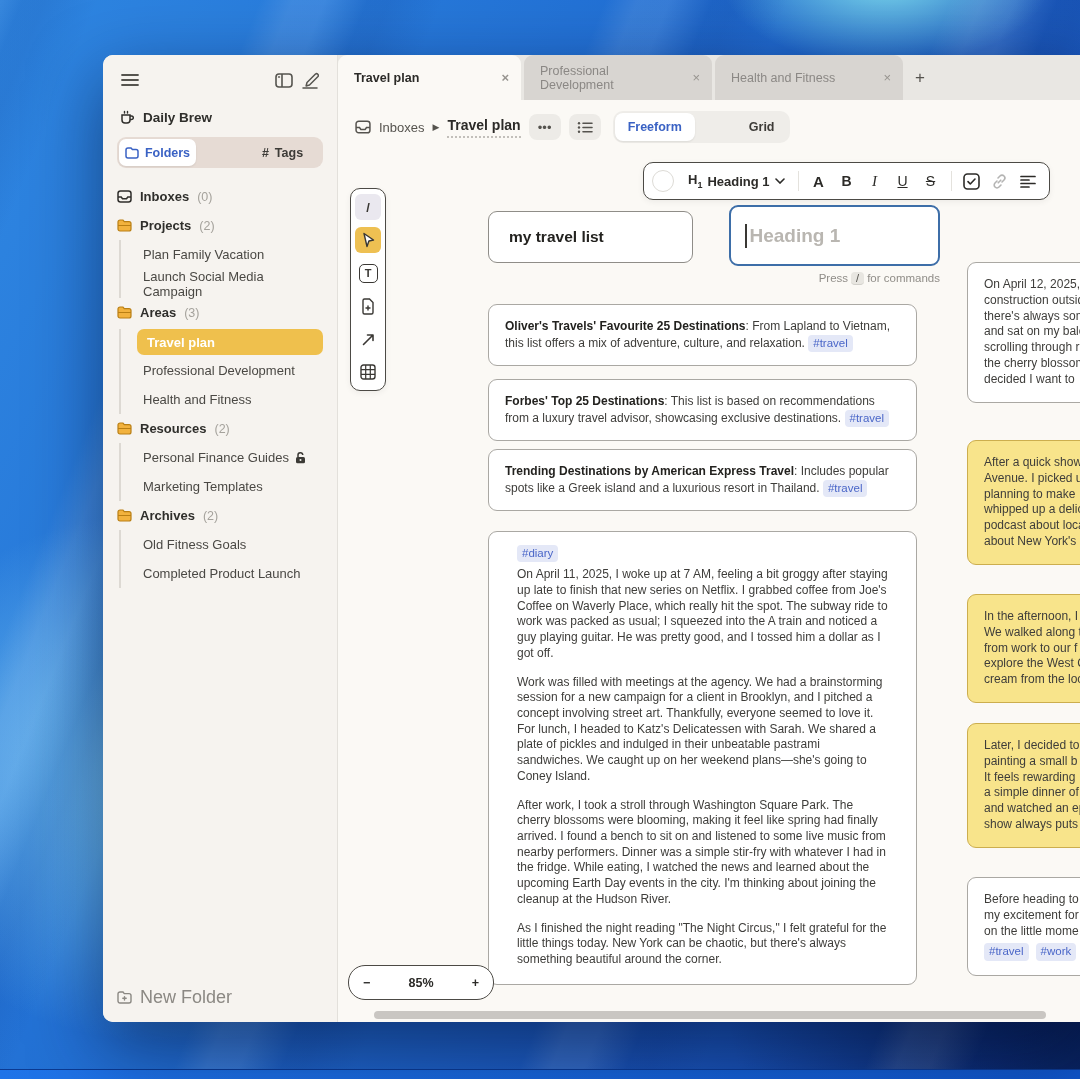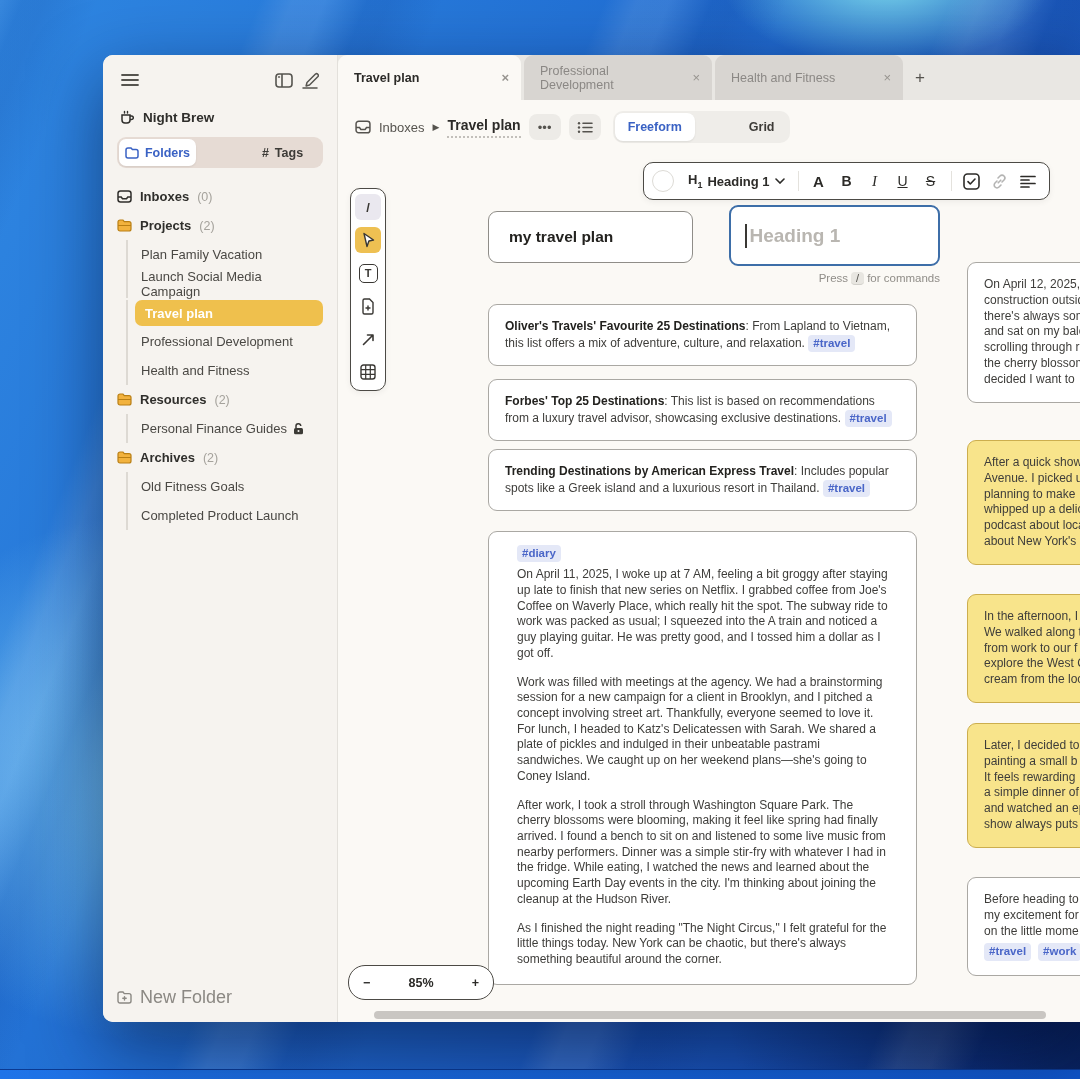--- a/index.html
+++ b/index.html
@@ -25,21 +25,21 @@
   .sb-top .spacer{flex:1;}
   .icon-btn{width:26px;height:26px;display:flex;align-items:center;justify-content:center;border-radius:6px;cursor:pointer;color:#56544f;}
   .workspace{display:flex;align-items:center;gap:8px;margin:16px 2px 12px 2px;font-weight:700;font-size:13.5px;}
   .seg{display:flex;background:#e6dbd4;border-radius:9px;padding:2px;height:27px;margin-bottom:14px;gap:48px;}
   .seg-opt{flex:1;display:flex;align-items:center;justify-content:center;gap:6px;font-size:12.5px;font-weight:700;border-radius:7px;color:#3d3b37;cursor:pointer;}
   .seg-opt.active{background:#fff;color:#3a62c4;box-shadow:0 1px 2px rgba(0,0,0,.08);}
   .seg-hash{font-weight:700;}
   .tree{font-size:13px;}
   .sec-row{display:flex;align-items:center;gap:8px;height:29px;font-weight:700;cursor:pointer;}
   .sec-count{color:#a5a29c;font-weight:400;font-size:12.5px;}
-  .children{margin-left:9px;border-left:2px solid #ddd9d3;padding-left:13px;}
+  .children{margin-left:2px;border-left:2px solid #ddd9d3;padding-left:22px;}
   .child-row{display:flex;align-items:center;height:29px;color:#4a4844;cursor:pointer;gap:6px;}
   .child-row.selected{background:#efc04d;border-radius:7px;color:#fff;font-weight:700;height:26px;margin:2px 0 1px -6px;padding-left:10px;}
   .new-folder{position:absolute;left:14px;bottom:14px;display:flex;align-items:center;gap:8px;color:#8b8883;font-size:18px;cursor:pointer;}
   
   .main{flex:1;position:relative;background:#fbf9f5;}
   .tabbar{position:absolute;left:0;top:0;right:0;height:45px;background:#e9e7e3;display:flex;align-items:stretch;}
   .tab{display:flex;align-items:center;gap:8px;padding:0 12px 0 16px;font-size:12.5px;border-radius:9px 9px 0 0;margin-top:0;cursor:pointer;}
   .tab.active{background:#fbf9f5;color:#2c2b28;font-weight:600;width:155px;}
   .tab.inactive{background:#d8d5d1;color:#8b8885;width:160px;margin-left:3px;}
   .tab .close{margin-left:auto;font-size:13px;color:#97948f;cursor:pointer;}
@@ -76,21 +76,21 @@
   
   .card{position:absolute;background:#fff;border:1px solid #aaa8a3;border-radius:9px;box-sizing:border-box;}
   .title-card{left:150px;top:111px;width:205px;height:52px;display:flex;align-items:center;padding:0 20px;font-weight:700;font-size:15.5px;color:#23221f;border-color:#8f8d88;}
   .heading-box{left:391px;top:105px;width:211px;height:61px;border:2px solid #3d6ea8;display:flex;align-items:center;padding:0 14px;}
   .caret{width:1.5px;height:24px;background:#3a3834;margin-right:3px;}
   .heading-ph{font-size:19px;font-weight:700;color:#b9b6b1;}
   .hint{position:absolute;left:391px;top:172px;width:211px;text-align:right;font-size:11.5px;color:#908d88;}
   .kbd{display:inline-block;background:#e8e6e1;border-radius:4px;padding:0 5px;margin:0 3px;font-size:11px;color:#55534e;border-bottom:1.5px solid #d2d0cb;}
   .note-card{left:150px;width:429px;padding:13px 16px;font-size:12px;line-height:1.42;color:#3e3d3a;}
   .note-card .t{font-weight:700;color:#23221f;margin-top:9px;}
-  .chip{display:inline-block;background:#e4e8f7;color:#4a66c8;border-radius:4px;padding:0 5px;font-weight:700;font-size:11.5px;line-height:1.5;}
+  .chip{display:inline-block;background:#e4e8f7;color:#4a66c8;border-radius:4px;padding:0 5px;font-weight:400;font-size:11.5px;line-height:1.5;}
   .diary-card{left:150px;top:431px;width:429px;height:454px;padding:13px 28px;font-size:12px;line-height:1.31;color:#3e3d3a;}
   .diary-card p{margin:0 0 13px 0;}
   .diary-card .chip{margin-bottom:5px;}
   
   .rcard{position:absolute;left:629px;width:330px;padding:14px 16px;font-size:12px;line-height:1.32;color:#3e3d3a;white-space:nowrap;}
   .rcard.white{background:#fff;border:1px solid #aaa8a3;border-radius:9px;}
   .rcard.yellow{background:#f8e48b;border:1px solid #ccae4e;border-radius:9px;}
   .rtags{margin-top:4px;display:flex;gap:7px;}
   
   .zoom-pill{position:absolute;left:10px;top:865px;width:116px;height:33px;background:#fff;border:1.5px solid #4c4a45;border-radius:17px;
@@ -133,21 +133,21 @@
     </div>
 
     <div class="workspace">
       <span>
         <svg width="16" height="16" viewBox="0 0 16 16">
             <path d="M3 6h8v5a3 3 0 0 1-3 3H6a3 3 0 0 1-3-3z" fill="none" stroke="#2f2e2b" stroke-width="1.5"></path>
             <path d="M11 7h1.5a1.8 1.8 0 0 1 0 3.6H11" fill="none" stroke="#2f2e2b" stroke-width="1.5"></path>
             <path d="M5.5 2.5v1.6M8.5 2.5v1.6" stroke="#2f2e2b" stroke-width="1.4" stroke-linecap="round"></path>
           </svg>
       </span>
-      <span>Night Brew</span>
+      <span>Daily Brew</span>
     </div>
 
     <div class="seg">
       <div class="seg-opt active">
         <span>
           <svg width="14" height="12" viewBox="0 0 14 12">
               <path d="M1 3a2 2 0 0 1 2-2h3l1.4 1.6H11a2 2 0 0 1 2 2V9a2 2 0 0 1-2 2H3a2 2 0 0 1-2-2z" fill="none" stroke="#3a62c4" stroke-width="1.5"></path>
             </svg>
         </span>
         <span>Folders</span>
@@ -183,20 +183,30 @@
       </div>
       <div class="children">
         <div class="child-row">
             <span>Plan Family Vacation</span>
           </div>
         <div class="child-row">
             <span>Launch Social Media Campaign</span>
           </div>
       </div>
 
+      <div class="sec-row">
+        <span>
+          <svg width="15" height="13" viewBox="0 0 15 13">
+              <path d="M1 3a2 2 0 0 1 2-2h3l1.3 1.6H12a2 2 0 0 1 2 2V10a2 2 0 0 1-2 2H3a2 2 0 0 1-2-2z" fill="#f2b23e" stroke="#b97f14" stroke-width="1.2"></path>
+              <path d="M1 6.5h13" stroke="#b97f14" stroke-width="1"></path>
+            </svg>
+        </span>
+        <span>Areas</span>
+        <span class="sec-count">(3)</span>
+      </div>
       <div class="children">
         <div class="child-row selected">
             <span>Travel plan</span>
           </div>
         <div class="child-row">
             <span>Professional Development</span>
           </div>
         <div class="child-row">
             <span>Health and Fitness</span>
           </div>
@@ -216,20 +226,23 @@
         <div class="child-row">
           <span>Personal Finance Guides</span>
           <span>
             <svg width="11" height="12" viewBox="0 0 11 12">
                 <rect x="1" y="5" width="9" height="6.3" rx="1.5" fill="#3c3a36"></rect>
                 <path d="M3 5V3.4A2.4 2.4 0 0 1 7.8 3" fill="none" stroke="#3c3a36" stroke-width="1.5"></path>
                 <circle cx="5.5" cy="8" r="1" fill="#f6f3ef"></circle>
               </svg>
           </span>
         </div>
+        <div class="child-row">
+            <span>Marketing Templates</span>
+          </div>
       </div>
 
       <div class="sec-row">
         <span>
           <svg width="15" height="13" viewBox="0 0 15 13">
               <path d="M1 3a2 2 0 0 1 2-2h3l1.3 1.6H12a2 2 0 0 1 2 2V10a2 2 0 0 1-2 2H3a2 2 0 0 1-2-2z" fill="#f2b23e" stroke="#b97f14" stroke-width="1.2"></path>
               <path d="M1 6.5h13" stroke="#b97f14" stroke-width="1"></path>
             </svg>
         </span>
         <span>Archives</span>
@@ -361,21 +374,21 @@
         </div>
         <div class="pal-btn">
           <svg width="16" height="16" viewBox="0 0 16 16">
               <rect x="1" y="1" width="14" height="14" rx="2.5" fill="none" stroke="#3a3834" stroke-width="1.4"></rect>
               <path d="M5.7 1v14M10.3 1v14M1 5.7h14M1 10.3h14" stroke="#3a3834" stroke-width="1.2"></path>
             </svg>
         </div>
       </div>
 
       <div class="card title-card">
-        <span>my travel plan</span>
+        <span>my travel list</span>
       </div>
 
       <div class="card heading-box">
         <span class="caret"></span>
         <span class="heading-ph">Heading 1</span>
       </div>
       <div class="hint">
         <span>Press</span><span class="kbd">/</span><span>for commands</span>
       </div>
 

